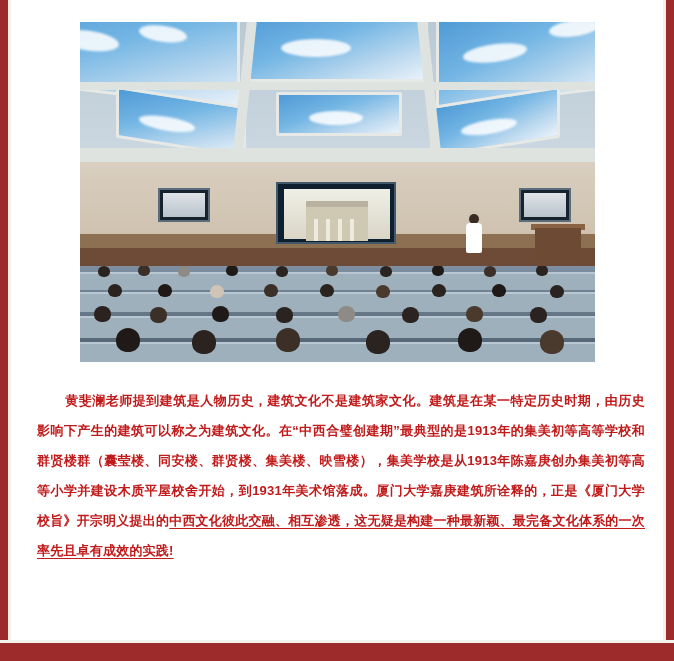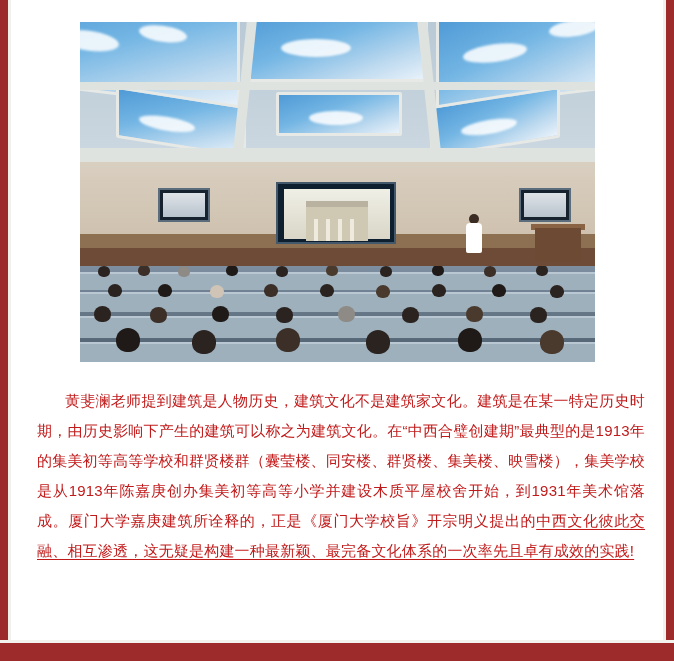--- a/index.html
+++ b/index.html
@@ -238,24 +238,24 @@
   }
   .head.b { background: #3b2f28; }
   .head.c { background: #1f1a17; }
   .head.d { background: #4a3a2e; }
   .head.gray { background: #8e8a86; }
   .head.light { background: #cfc4b6; }
 
   
   .body-text {
     margin: 24px 18px 0 26px;
-    font-size: 15px;
+    font-size: 13px;
     line-height: 30px;
     color: #c11a1a;
-    font-weight: normal;
+    font-weight: bold;
     text-align: justify;
     letter-spacing: 0.2px;
     font-family: "Liberation Sans", sans-serif;
   }
   .body-text .indent { display: inline-block; width: 28px; }
   .body-text .u {
     text-decoration: underline;
     text-decoration-thickness: 1px;
     text-underline-offset: 3px;
   }

